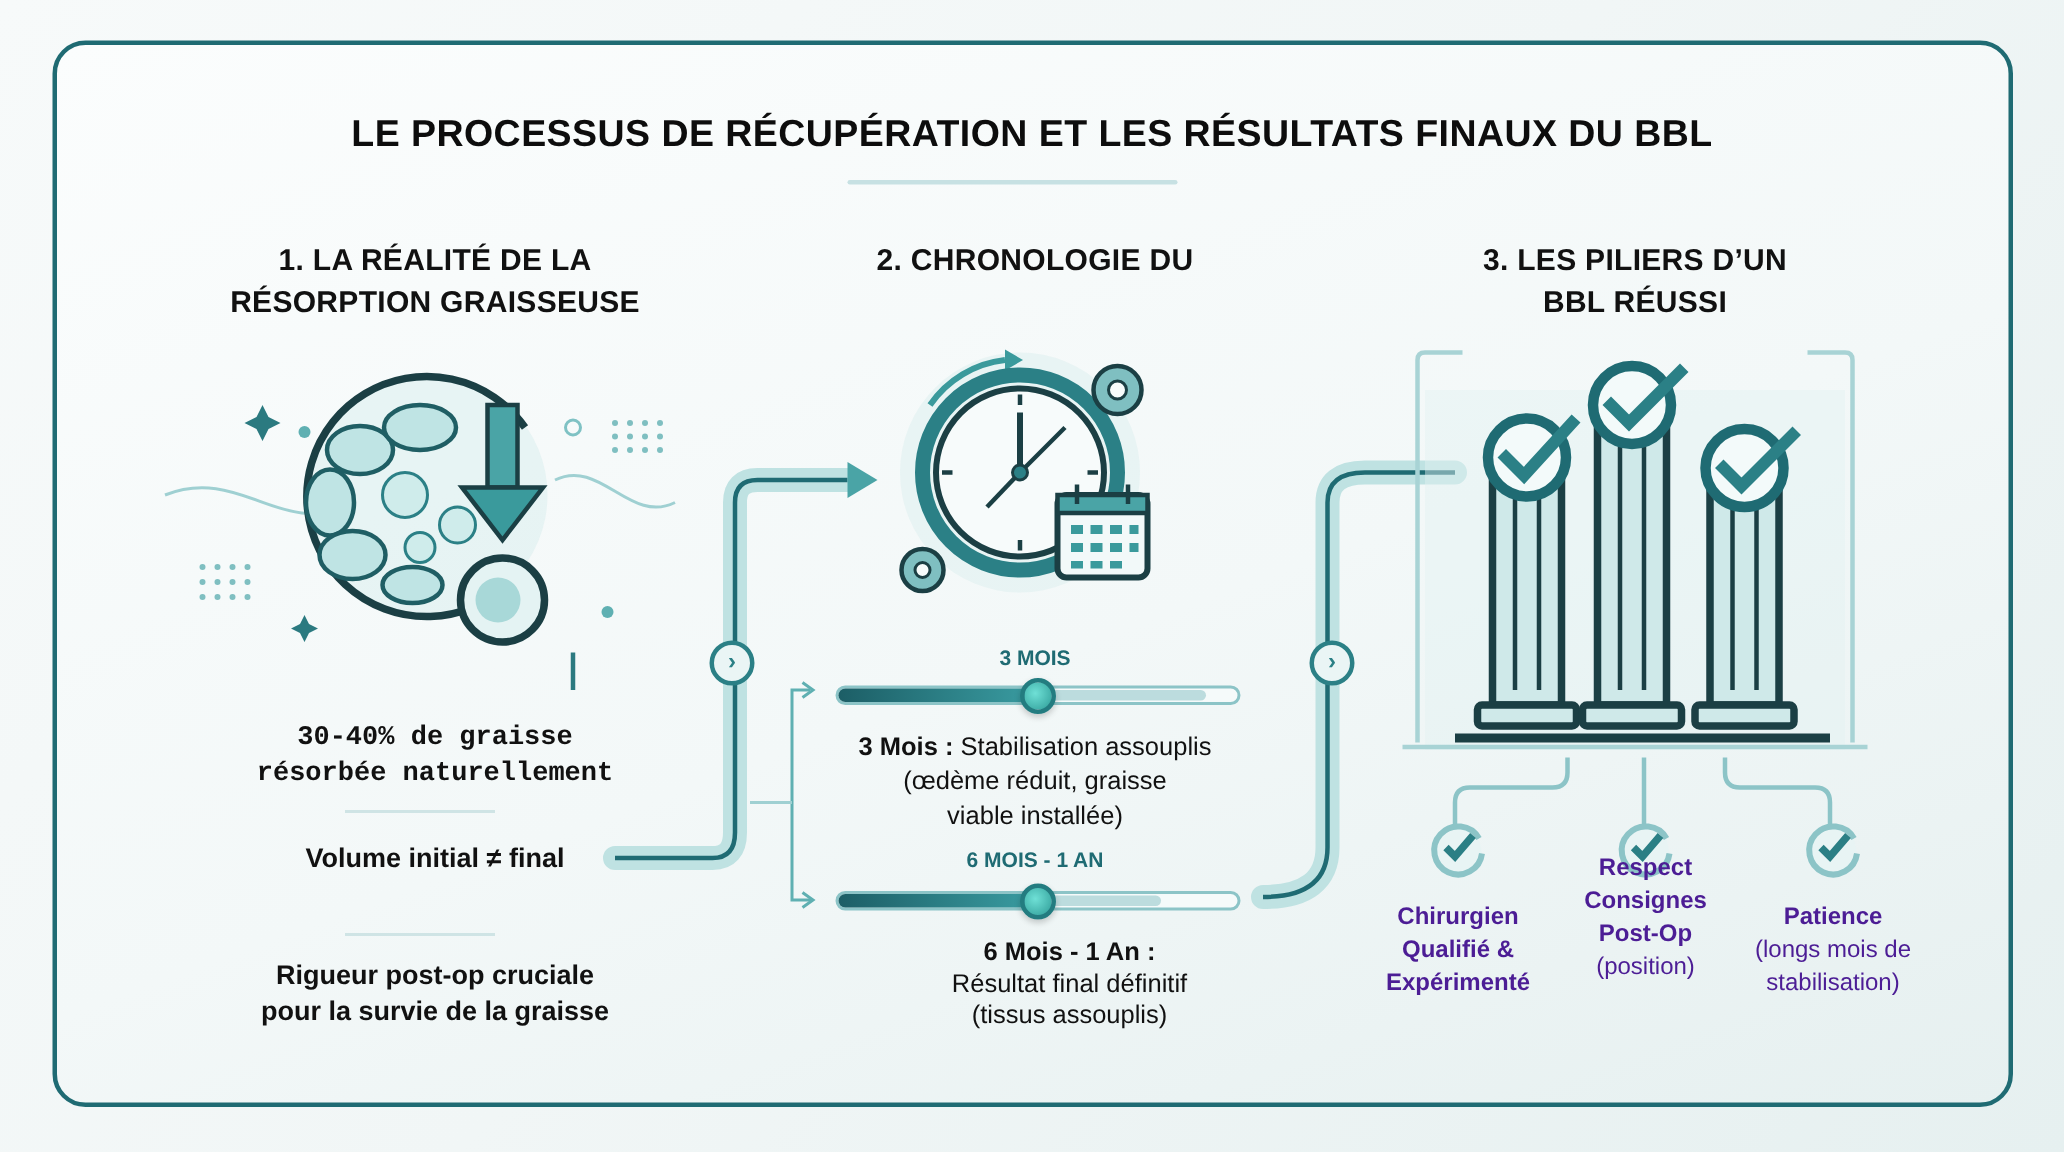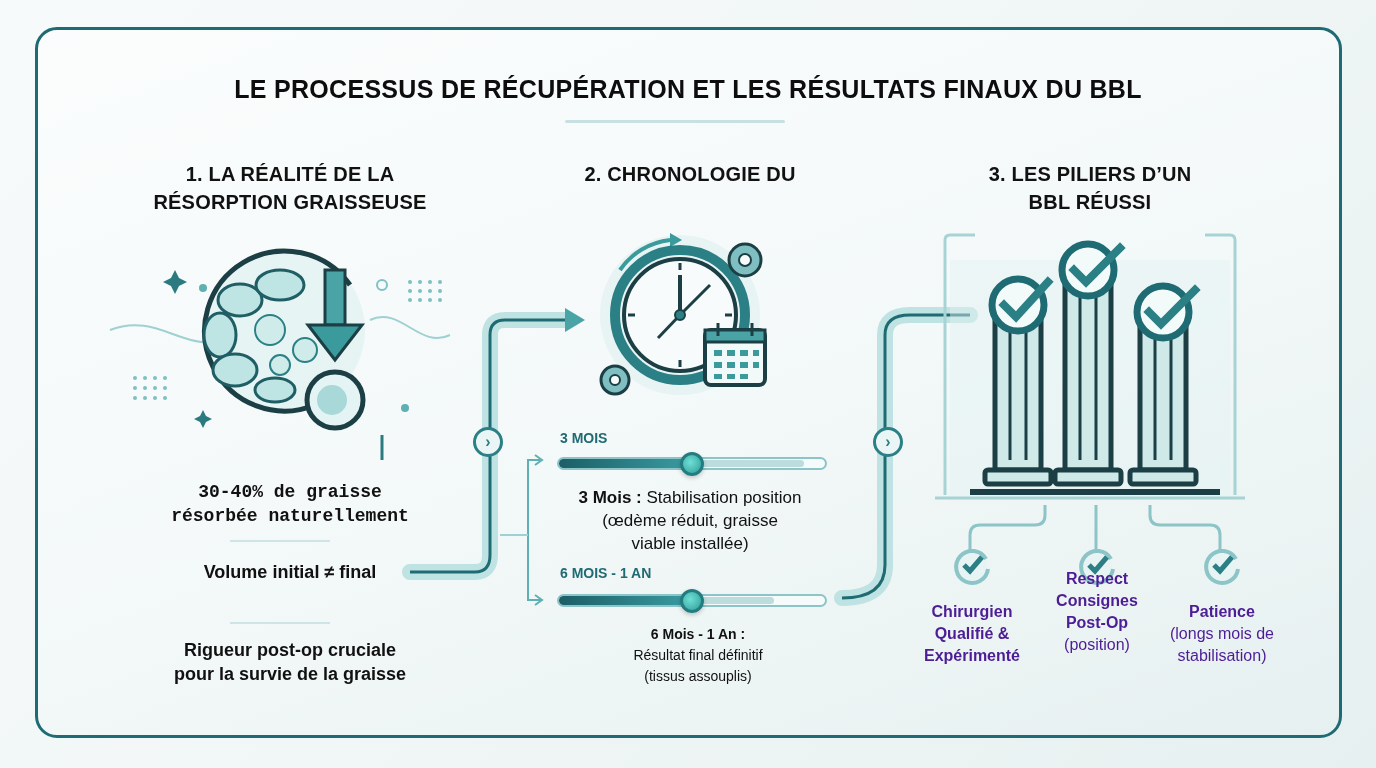--- a/index.html
+++ b/index.html
@@ -24,21 +24,21 @@
     background: #c7e1e3; border-radius: 2px;
   }
   .col-title {
     position: absolute; text-align: center; font-size: 20px; font-weight: 900;
     line-height: 28px; color: #111; letter-spacing: 0.2px;
   }
   .body-text { position: absolute; text-align: center; font-size: 18px; line-height: 24px; color: #111; }
   .b { font-weight: 700; }
   .sep { position: absolute; height: 2px; background: #cfe4e5; }
   .slider-label {
-    position: absolute; text-align: left; font-size: 14px; font-weight: 900; color: #1f6b73;
+    position: absolute; text-align: center; font-size: 14px; font-weight: 900; color: #1f6b73;
   }
   .slider {
     position: absolute; height: 13px; border-radius: 7px;
     border: 2px solid #8cc4c7; background: #f5fafa;
   }
   .slider .fill {
     position: absolute; left: 0; top: 0; bottom: 0; border-radius: 7px;
     background: linear-gradient(90deg, #1c5e66, #3a9da2);
   }
   .slider .track2 {
@@ -196,32 +196,32 @@
   </g>
 </svg>
 
 <div class="slider-label" style="left:560px; top:430px; width:260px;">3 MOIS</div>
 <div class="slider" style="left:557px; top:457px; width:270px;">
   <div class="track2" style="left:130px; width:115px;"></div>
   <div class="fill" style="width:50%;"></div>
   <div class="knob" style="left:121px;"></div>
 </div>
 <div class="body-text" style="left:540px; top:486px; width:300px; font-size:17px; line-height:23px;">
-  <div><span class="b">3 Mois :</span><span> Stabilisation position</span></div>
+  <div><span class="b">3 Mois :</span><span> Stabilisation assouplis</span></div>
   <div>(œdème réduit, graisse</div>
   <div>viable installée)</div>
 </div>
 
 <div class="slider-label" style="left:560px; top:565px; width:260px;">6 MOIS - 1 AN</div>
 <div class="slider" style="left:557px; top:594px; width:270px;">
   <div class="track2" style="left:130px; width:85px;"></div>
   <div class="fill" style="width:50%;"></div>
   <div class="knob" style="left:121px;"></div>
 </div>
-<div class="body-text" style="left:548px; top:624px; width:300px; font-size:14px; line-height:21px;">
+<div class="body-text" style="left:563px; top:624px; width:300px; font-size:17px; line-height:21px;">
   <div class="b">6 Mois - 1 An :</div>
   <div>Résultat final définitif</div>
   <div>(tissus assouplis)</div>
 </div>
 
 <svg style="left:830px; top:300px;" width="150" height="310" viewBox="0 0 150 310">
   <path d="M12 298 Q 55 298 55 265 L 55 35 Q 55 15 80 15 L 140 15" stroke="#bfe2e2" stroke-width="16" fill="none" stroke-linecap="round"></path>
   <path d="M12 298 Q 55 298 55 265 L 55 35 Q 55 15 80 15 L 140 15" stroke="#1f6b73" stroke-width="3" fill="none"></path>
 </svg>
 <div class="nav-btn" style="left:873px; top:427px;">

